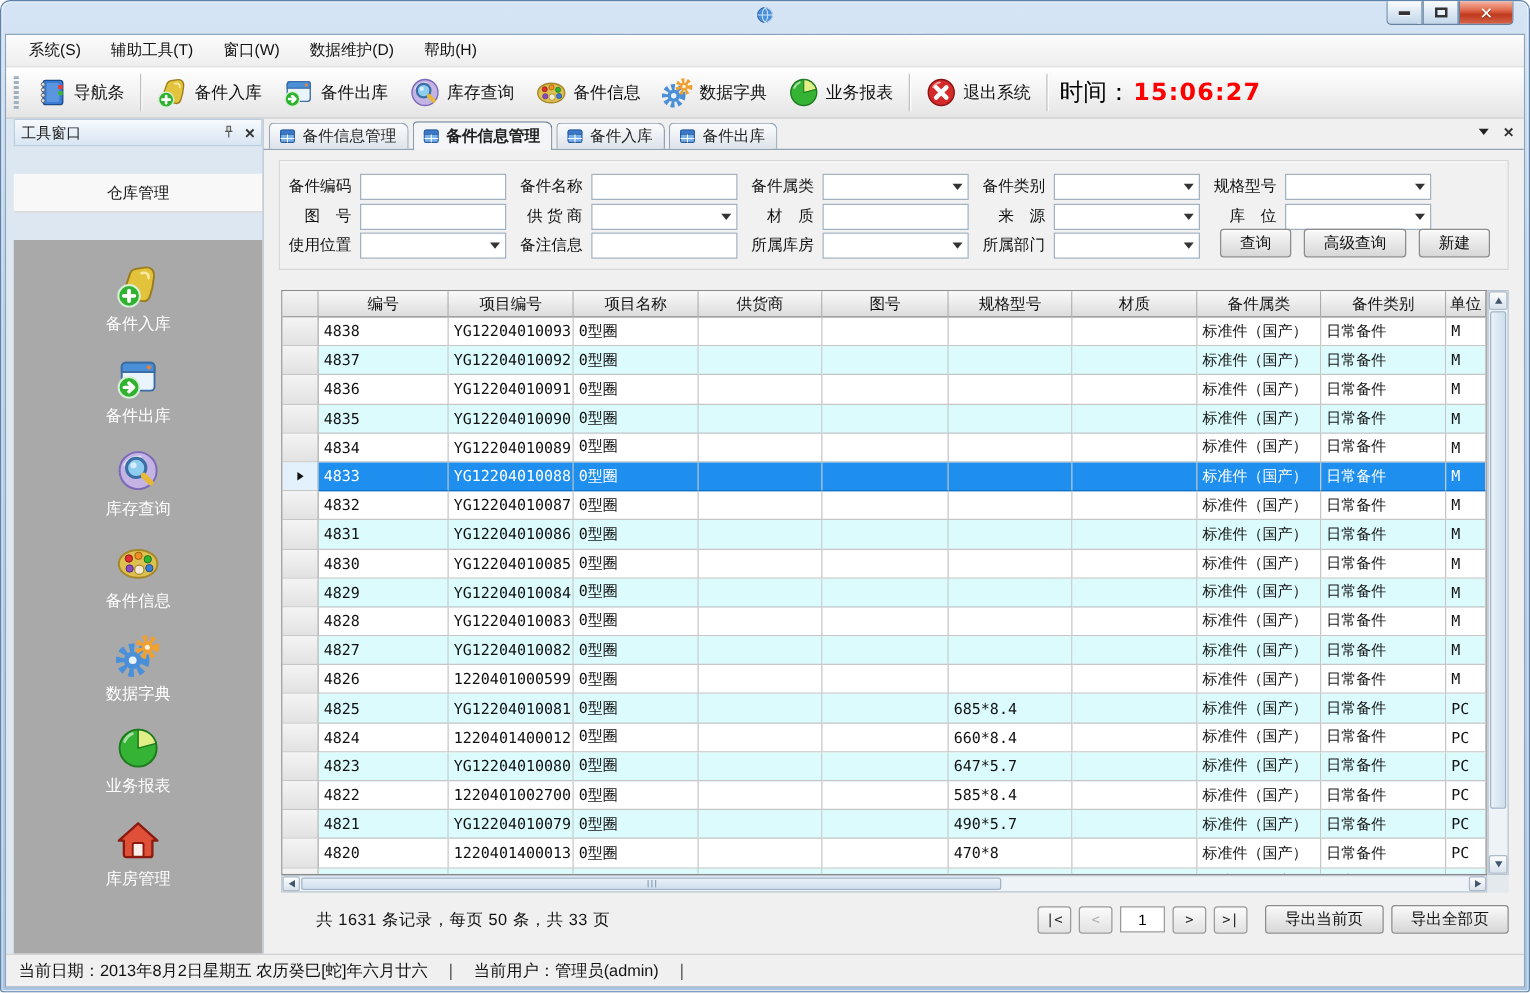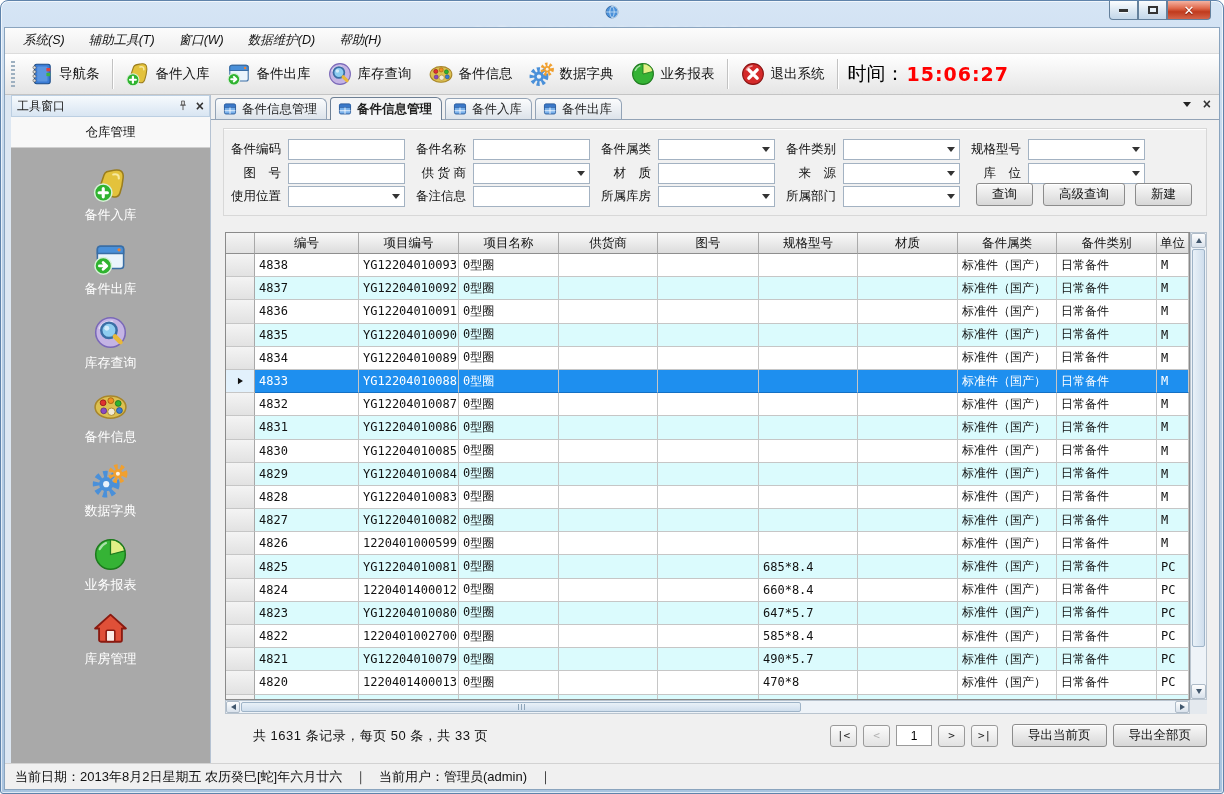--- a/index.html
+++ b/index.html
@@ -24,51 +24,51 @@
   .win-btn:first-child { border-radius: 0 0 0 4px; }
   .win-btn.close { width: 44px; background: linear-gradient(#f4b3a2,#e06a4d 40%,#c03a1d 60%,#d4644a); border-radius: 0 0 4px 0; }
   .glyph-min { width: 9px; height: 3px; background: #333; border: 1px solid #fff0; box-shadow: 0 1px 0 rgba(255,255,255,.7); }
   .glyph-max { width: 10px; height: 8px; border: 2px solid #333; background: #e8f2fa; }
   .glyph-close { color: #fff; font-weight: bold; font-size: 13px; line-height: 1; text-shadow: 0 1px 1px #7a1a08; }
 
   
   .app { flex: 1; display: flex; flex-direction: column; background: #f0f0f0; border: 1px solid #8aa4be; min-height: 0; }
 
   .menubar { height: 26px; background: linear-gradient(#fcfcfc,#eeeeee); border-bottom: 1px solid #dcdcdc;
-    display: flex; align-items: center; padding-left: 8px; gap: 4px; font-style: italic; }
+    display: flex; align-items: center; padding-left: 8px; gap: 4px; }
   .menu-item { font-size: 12.5px; padding: 4px 10px; color: #111; }
 
   .toolbar { height: 41px; background: linear-gradient(#ffffff,#e5e5e5); border-bottom: 1px solid #c4c4c4;
     display: flex; align-items: center; padding: 0 4px; }
   .tb-grip { width: 4px; height: 26px; margin: 0 5px 0 2px;
     background: repeating-linear-gradient(#9eb0c0 0 2px, transparent 2px 4px); }
   .tb-items { display: flex; align-items: center; }
   .tb-btn { display: flex; align-items: center; gap: 5px; padding: 3px 8px; font-size: 13.5px; background: none; border: none; color: #111; }
   .tb-sep { width: 1px; height: 30px; background: #c2c2c2; box-shadow: 1px 0 0 #fff; margin: 0 4px; }
   .tb-time { display: flex; align-items: center; font-size: 19px; margin-left: 6px; }
   .tb-time .tval { color: #ff0000; font-weight: bold; letter-spacing: 1px; margin-left: 2px; font-family: "DejaVu Sans", sans-serif; }
 
   .content-row { flex: 1; display: flex; min-height: 0; background: #dde7f2; padding-left: 6px; }
 
   
-  .sidebar { width: 199px; display: flex; flex-direction: column; min-height: 0; }
+  .sidebar { width: 199px; display: flex; flex-direction: column; min-height: 0; gap: 22px; }
   .tool-header { height: 22px; background: linear-gradient(#f6fafd,#d8e5f2); border: 1px solid #bccfe2;
     display: flex; align-items: center; gap: 6px; padding: 0 5px; font-size: 12px; color: #222; }
   .tool-header .sp { flex: 1; }
   .tool-x { font-size: 14px; font-weight: bold; color: #333; line-height: 1; }
   .tool-section { height: 31px; background: #f8f8f8; border-bottom: 1px solid #cfcfcf;
     display: flex; align-items: center; justify-content: center; font-size: 12.5px; color: #111; }
   .tool-body { flex: 1; background: #a9a9a9; display: flex; flex-direction: column; align-items: center;
     padding-top: 18px; gap: 16px; overflow: hidden; }
   .side-item { display: flex; flex-direction: column; align-items: center; gap: 3px; }
   .side-lbl { color: #ffffff; font-size: 13px; }
 
   
   .main { flex: 1; display: flex; flex-direction: column; background: #f0f0f0; min-width: 0; border-left: 1px solid #b5c2d2; }
-  .tabstrip { height: 25px; display: flex; align-items: flex-start; padding: 2px 8px 0 4px; border-bottom: 1px solid #93a3b6; gap: 16px; }
+  .tabstrip { height: 25px; display: flex; align-items: center; padding: 2px 8px 0 4px; border-bottom: 1px solid #93a3b6; gap: 16px; }
   .tabs { display: flex; align-items: flex-end; }
   .tab { display: flex; align-items: center; gap: 5px; height: 21px; padding: 0 9px 0 7px; font-size: 12.5px;
     background: linear-gradient(#fbfcfd,#dde3ea); border: 1px solid #93a3b6; border-bottom: none;
     border-radius: 4px 6px 0 0; margin-right: 3px; color: #222; }
   .tab.active { background: #f4f5f7; font-weight: bold; height: 23px; margin-bottom: -1px; border-color: #6d7f94; }
   .tabstrip-controls { margin-left: auto; display: flex; align-items: center; gap: 12px; padding-bottom: 6px; }
   .caret { width: 0; height: 0; border-left: 4px solid transparent; border-right: 4px solid transparent; border-top: 5px solid #222; }
 
   
   .search-panel { margin: 8px 12px 0 12px; height: 88px; background: #f1f1f1; border: 1px solid #d8d8d8;

